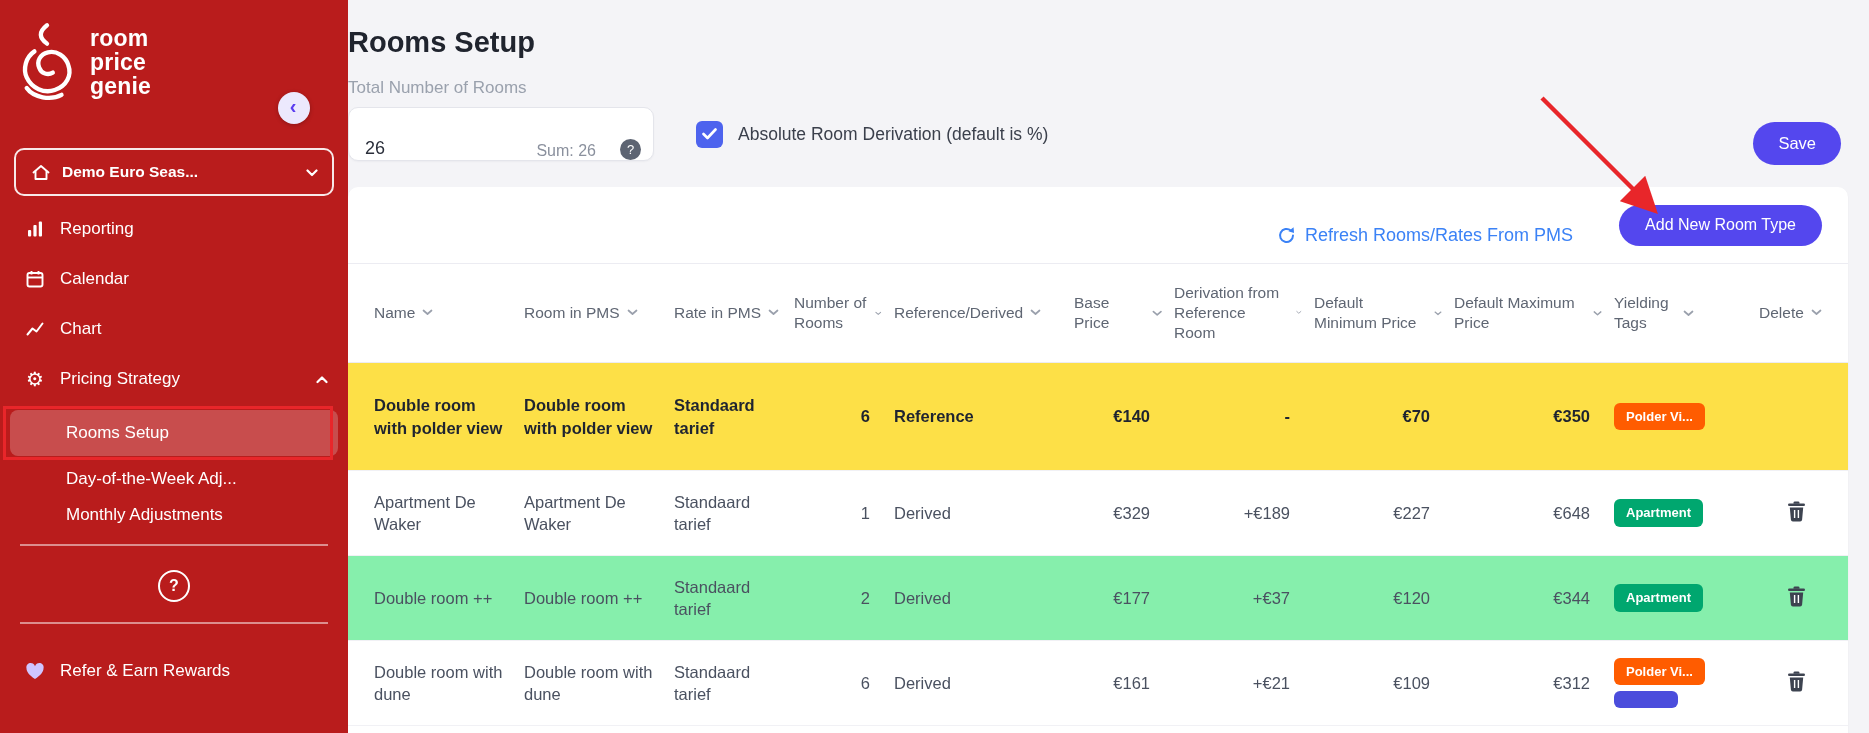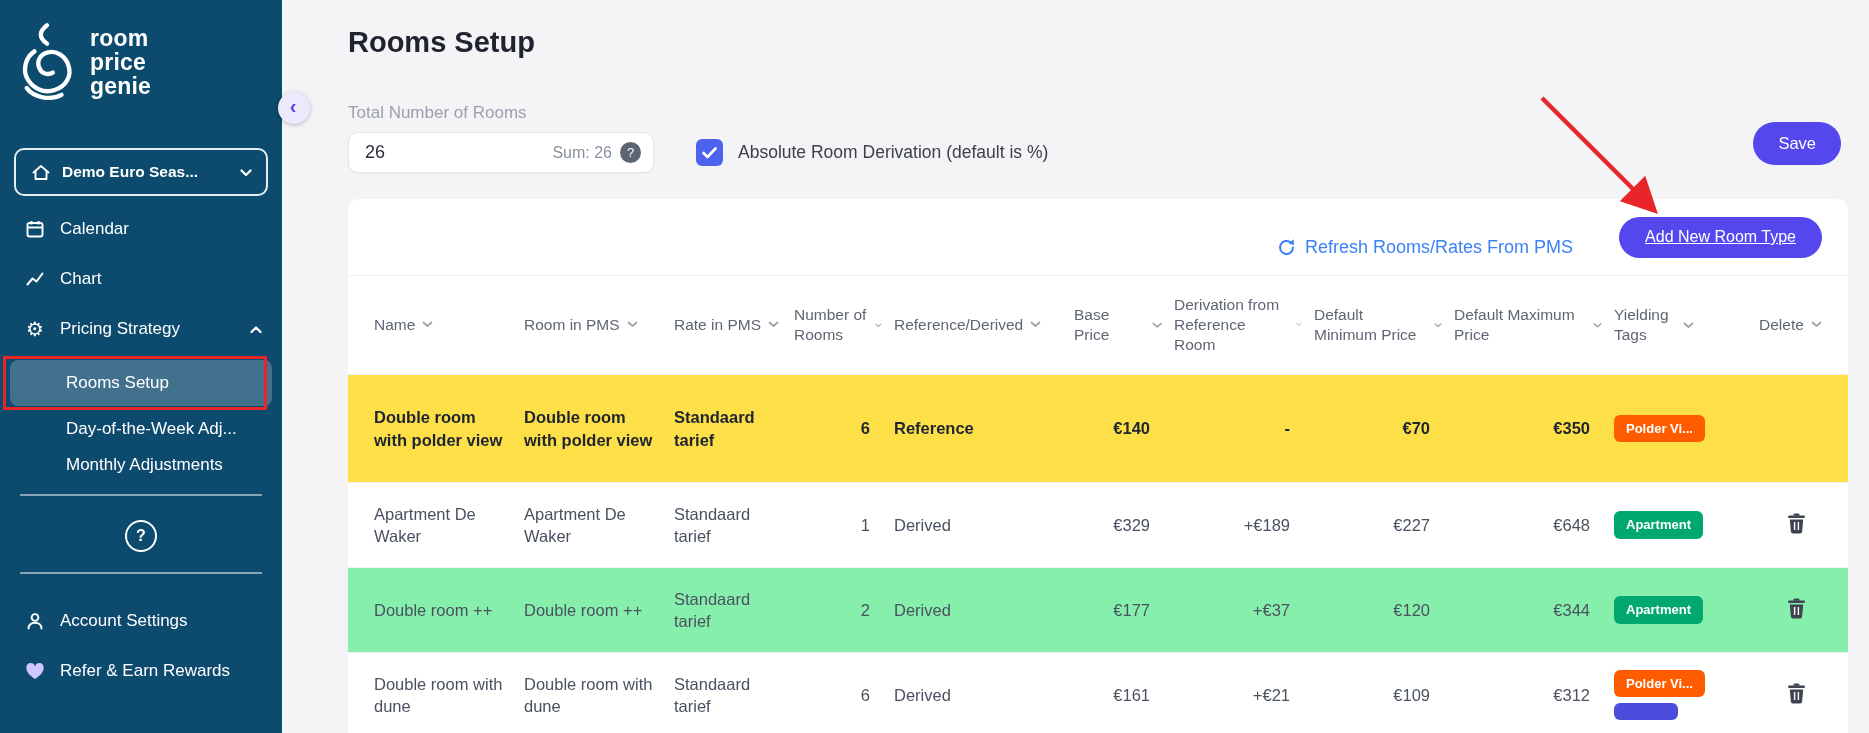--- a/index.html
+++ b/index.html
@@ -6,22 +6,22 @@
   html,body { margin:0; padding:0; }
   body {
     width:1869px; height:733px; overflow:hidden;
     background:#f4f4f7;
     font-family:"Liberation Sans","DejaVu Sans",sans-serif;
     color:#20242e;
   }
 
   
   .sidebar {
-    position:fixed; left:0; top:0; width:282px; height:733px;
-    background:#0c4a6e; color:#fff; overflow:hidden; z-index:3;
+    position:fixed; left:0; top:0; width:348px; height:733px;
+    background:#b91c1c; color:#fff; overflow:hidden; z-index:3;
   }
   .logo { display:flex; align-items:center; gap:14px; padding:20px 0 0 18px; }
   .logo-text { font-weight:bold; font-size:23px; line-height:1.05; letter-spacing:.2px; }
   .prop {
     margin:44px 14px 0; height:48px; border:2px solid rgba(255,255,255,.9);
     border-radius:10px; display:flex; align-items:center; gap:10px;
     padding:0 14px; font-weight:bold; font-size:15.5px; cursor:pointer;
   }
   .prop .chev { margin-left:auto; }
   .nav { margin-top:8px; }
@@ -63,26 +63,27 @@
     box-shadow:0 1px 4px rgba(0,0,0,.25); padding:0 2px 3px 0;
     font-family:inherit;
   }
 
   
   .main {
     position:relative; margin-left:294px; width:1575px; height:733px;
     padding:14px 21px 0 54px;
   }
   .title { margin:12px 0 0; font-size:29px; font-weight:bold; color:#20242e; }
-  .total-label { margin-top:44px; color:#9aa1ad; font-size:17px; }
+  .total-label { margin-top:19px; color:#9aa1ad; font-size:17px; }
   .ctrl-row { margin-top:9px; display:flex; align-items:center; }
   .input-box {
-    width:306px; height:41px; background:#fff; border:1px solid #e4e5eb;
-    border-radius:10px; display:flex; align-items:center; padding:0 12px 0 2px;
+    width:306px; height:54px; background:#fff; border:1px solid #e4e5eb;
+    border-radius:10px; display:flex; align-items:flex-end; padding:0 12px 0 2px;
     box-shadow:0 1px 2px rgba(16,24,40,.04);
+    gap:16px;
   }
   .input-box input {
     border:none; outline:none; font-size:18px; color:#2a2e3a; width:110px;
     padding-left:14px; font-family:inherit; background:transparent;
   }
   .sum { margin-left:auto; color:#8a909d; font-size:16px; }
   .qbadge {
     width:21px; height:21px; margin-left:8px; border-radius:50%;
     background:#5d6472; color:#fff; font-size:13px; display:flex;
     align-items:center; justify-content:center; cursor:pointer; flex:0 0 21px;
@@ -108,21 +109,21 @@
     height:76px; display:flex; align-items:center; justify-content:flex-end;
     gap:46px; padding-right:26px;
   }
   .refresh-link {
     display:flex; align-items:center; gap:9px; color:#3b82f6;
     font-size:18px; text-decoration:none; cursor:pointer;margin-top:20px;
   }
   .add-btn {
     height:41px; padding:0 26px; border:none; border-radius:21px;
     background:#5447ee; color:#fff; font-size:16px; font-weight:500;
-    cursor:pointer; font-family:inherit;text-decoration:underline;
+    cursor:pointer; font-family:inherit;
   }
   .grid {
     display:grid;
     grid-template-columns:150px 150px 120px 100px 180px 100px 140px 140px 160px 145px 1fr;
     align-items:center; padding-left:26px;
   }
   .thead {
     border-top:1px solid #ececf2; border-bottom:1px solid #ececf2;
     min-height:100px; color:#5f6673; font-size:15.5px;
   }
@@ -180,20 +181,30 @@
     <span class="chev">
       <svg width="12" height="8" viewBox="0 0 12 8" fill="none" stroke="#fff" stroke-width="2.2" stroke-linecap="round" stroke-linejoin="round">
           <polyline points="1.5,1.5 6,6 10.5,1.5"></polyline>
         </svg>
     </span>
   </div>
 
   <nav class="nav">
     <div class="nav-item">
       <span class="icon20">
+        <svg width="20" height="20" viewBox="0 0 20 20" fill="#fff">
+            <rect x="3" y="11" width="3.2" height="6.5" rx="1"></rect>
+            <rect x="8.4" y="6" width="3.2" height="11.5" rx="1"></rect>
+            <rect x="13.8" y="2.5" width="3.2" height="15" rx="1"></rect>
+          </svg>
+      </span>
+      <span>Reporting</span>
+    </div>
+    <div class="nav-item">
+      <span class="icon20">
         <svg width="20" height="20" viewBox="0 0 20 20" fill="none" stroke="#fff" stroke-width="1.9">
             <rect x="2.5" y="4" width="15" height="13.5" rx="2"></rect>
             <line x1="2.5" y1="8.5" x2="17.5" y2="8.5"></line>
             <line x1="6.5" y1="2" x2="6.5" y2="5.5"></line>
             <line x1="13.5" y1="2" x2="13.5" y2="5.5"></line>
           </svg>
       </span>
       <span>Calendar</span>
     </div>
     <div class="nav-item">
@@ -226,29 +237,20 @@
     </div>
 
     <hr class="sdiv">
     <div class="help-wrap">
       <span class="help-circle">?</span>
     </div>
     <hr class="sdiv sdiv2">
   </nav>
 
   <div class="side-footer">
-    <div class="nav-item">
-      <span class="icon20">
-        <svg width="20" height="20" viewBox="0 0 20 20" fill="none" stroke="#fff" stroke-width="1.9">
-            <circle cx="10" cy="6.5" r="3.4"></circle>
-            <path d="M3.5 17.5 c0-3.6 2.9-5.8 6.5-5.8 s6.5 2.2 6.5 5.8" stroke-linecap="round"></path>
-          </svg>
-      </span>
-      <span>Account Settings</span>
-    </div>
     <div class="nav-item">
       <span class="icon20">
         <svg width="20" height="19" viewBox="0 0 20 19" fill="#cfc5ff">
             <path d="M10 17 C4.5 13.2 1.5 9.8 1.5 6.4 A4.2 4.2 0 0 1 10 4.2 A4.2 4.2 0 0 1 18.5 6.4 C18.5 9.8 15.5 13.2 10 17 Z"></path>
           </svg>
       </span>
       <span>Refer &amp; Earn Rewards</span>
     </div>
   </div>
 </aside>

